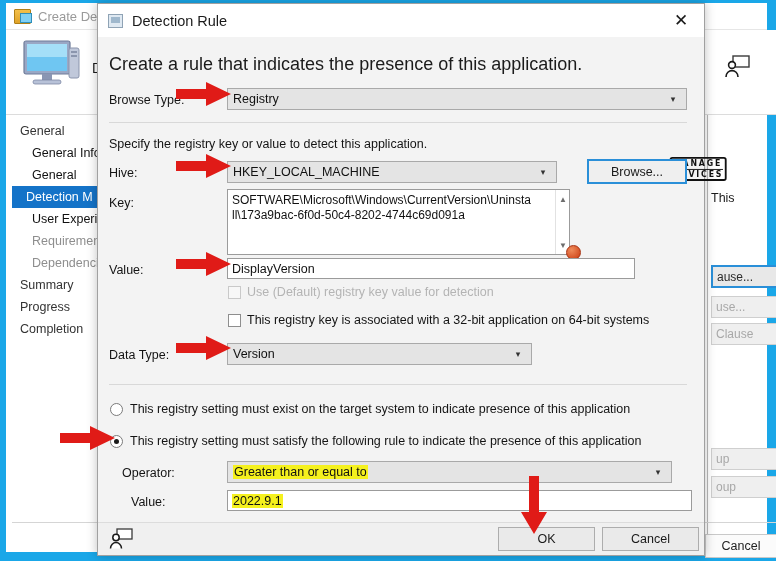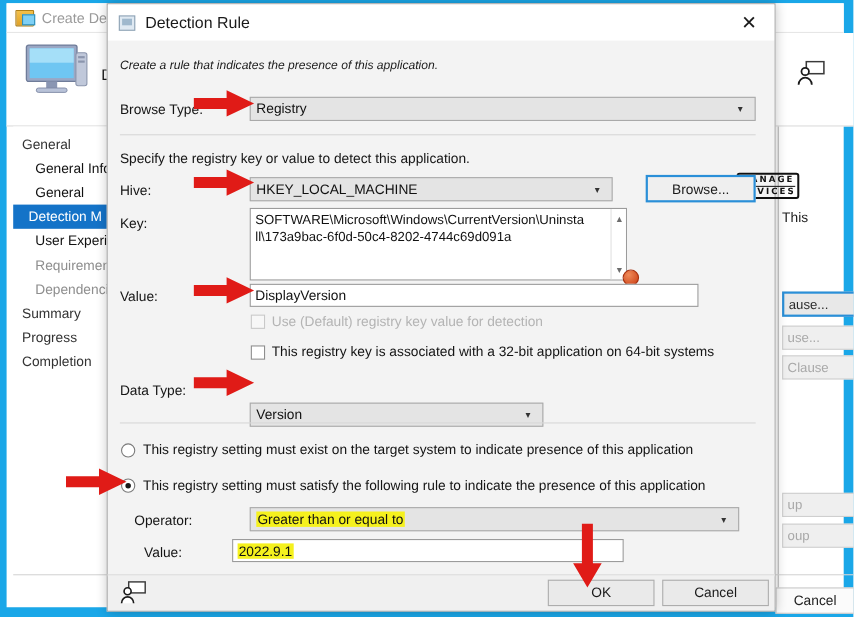--- a/index.html
+++ b/index.html
@@ -206,23 +206,22 @@
     position: absolute;
     left: 0; bottom: 0;
     width: 100%; height: 33px;
     background: #f0f0f0;
     border-top: 1px solid #dcdcdc;
   }
 
   .intro-text {
     position: absolute;
     left: 11px; top: 17px;
-    font-size: 11px;
+    font-size: 18px;
     color: #1b1b1b;
-    font-style: italic;
   }
   .lbl {
     position: absolute;
     font-size: 12.5px;
     color: #141414;
     white-space: nowrap;
   }
   .combo {
     position: absolute;
     background: #e4e4e4;
@@ -507,21 +506,21 @@
         <div class="chkbox disabled"></div>
         <div class="chk-lbl disabled">Use (Default) registry key value for detection</div>
       </div>
 
       <div class="chk-row" style="left:130px; top:276px;">
         <div class="chkbox"></div>
         <div class="chk-lbl">This registry key is associated with a 32-bit application on 64-bit systems</div>
       </div>
 
       <div class="lbl" style="left:11px; top:311px;">Data Type:</div>
-      <div class="combo" style="left:129px; top:306px; width:267px; height:22px;margin-top:23px;">
+      <div class="combo" style="left:129px; top:306px; width:305px; height:22px;">
         <span>Version</span>
         <span class="combo-arrow">▾</span>
       </div>
 
       <div class="hsep" style="left:11px; top:347px; width:578px;"></div>
 
       <div class="radio-row" style="left:12px; top:365px;">
         <div class="radio"></div>
         <div class="radio-lbl">This registry setting must exist on the target system to indicate presence of this application</div>
       </div>
@@ -531,21 +530,21 @@
         <div class="radio-lbl">This registry setting must satisfy the following rule to indicate the presence of this application</div>
       </div>
 
       <div class="lbl" style="left:24px; top:429px;">Operator:</div>
       <div class="combo" style="left:129px; top:424px; width:445px; height:22px;">
         <span class="hl">Greater than or equal to</span>
         <span class="combo-arrow">▾</span>
       </div>
 
       <div class="lbl" style="left:33px; top:458px;">Value:</div>
-      <div class="textbox" style="left:113px; top:453px; width:356px; height:21px;">
+      <div class="textbox" style="left:129px; top:453px; width:465px; height:21px;">
         <span class="hl">2022.9.1</span>
       </div>
 
     </div>
 
     <div class="dlg-footer">
       <svg class="footer-person-icon" viewBox="0 0 24 22">
         <rect x="8" y="1" width="15" height="10" fill="#ffffff" stroke="#3a3a3a" stroke-width="1.3"></rect>
         <circle cx="7" cy="9.5" r="3.2" fill="#ffffff" stroke="#1a1a1a" stroke-width="1.5"></circle>
         <path d="M1.5 20.5c0-3.7 2.7-5.9 5.5-5.9s5.5 2.2 5.5 5.9" fill="#ffffff" stroke="#1a1a1a" stroke-width="1.5"></path>

